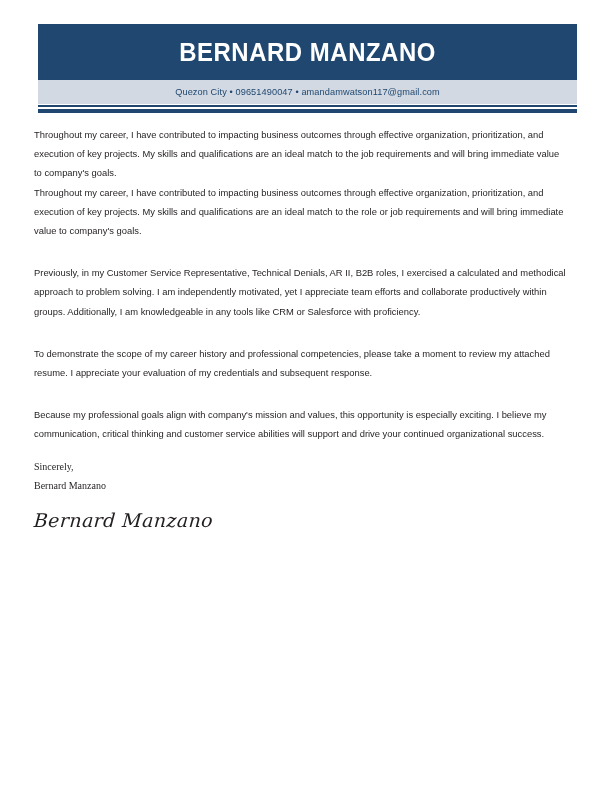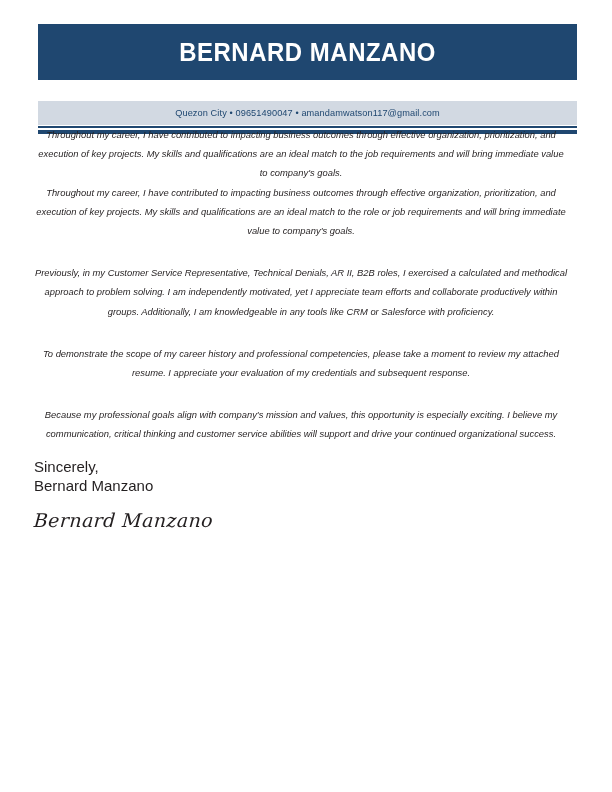--- a/index.html
+++ b/index.html
@@ -50,21 +50,20 @@
     transform-origin: center;
     white-space: nowrap;
   }
 
   .header-contact-band {
     background: #d2d9e2;
     height: 24px;
     display: flex;
     align-items: center;
     justify-content: center;
-    margin-top: 21px;
   }
 
   .header-contact {
     color: #1f4770;
     font-size: 9.2px;
     letter-spacing: 0.1px;
     white-space: nowrap;
   }
 
   .rule-thin {
@@ -89,40 +88,40 @@
     left: 34px;
     top: 125px;
     width: 534px;
   }
 
   .para {
     font-size: 9.4px;
     line-height: 19.2px;
     color: #231f20;
     margin: 0;
-    text-align: center;
-    font-style: italic;
+    text-align: left;
   }
 
   .para + .para {
     margin-top: 0;
   }
 
   .para.spaced {
     margin-top: 23px;
   }
 
   .closing {
     margin-top: 13px;
   }
 
   .closing-line {
-    font-size: 15px;
+    font-size: 10px;
     line-height: 19.2px;
     color: #231f20;
+    font-family: Liberation Serif, serif;
   }
 
   .signature {
     margin-top: 14px;
     font-family: "DejaVu Serif", serif;
     font-style: italic;
     font-size: 19px;
     color: #231f20;
     letter-spacing: 0.4px;
     white-space: nowrap;

